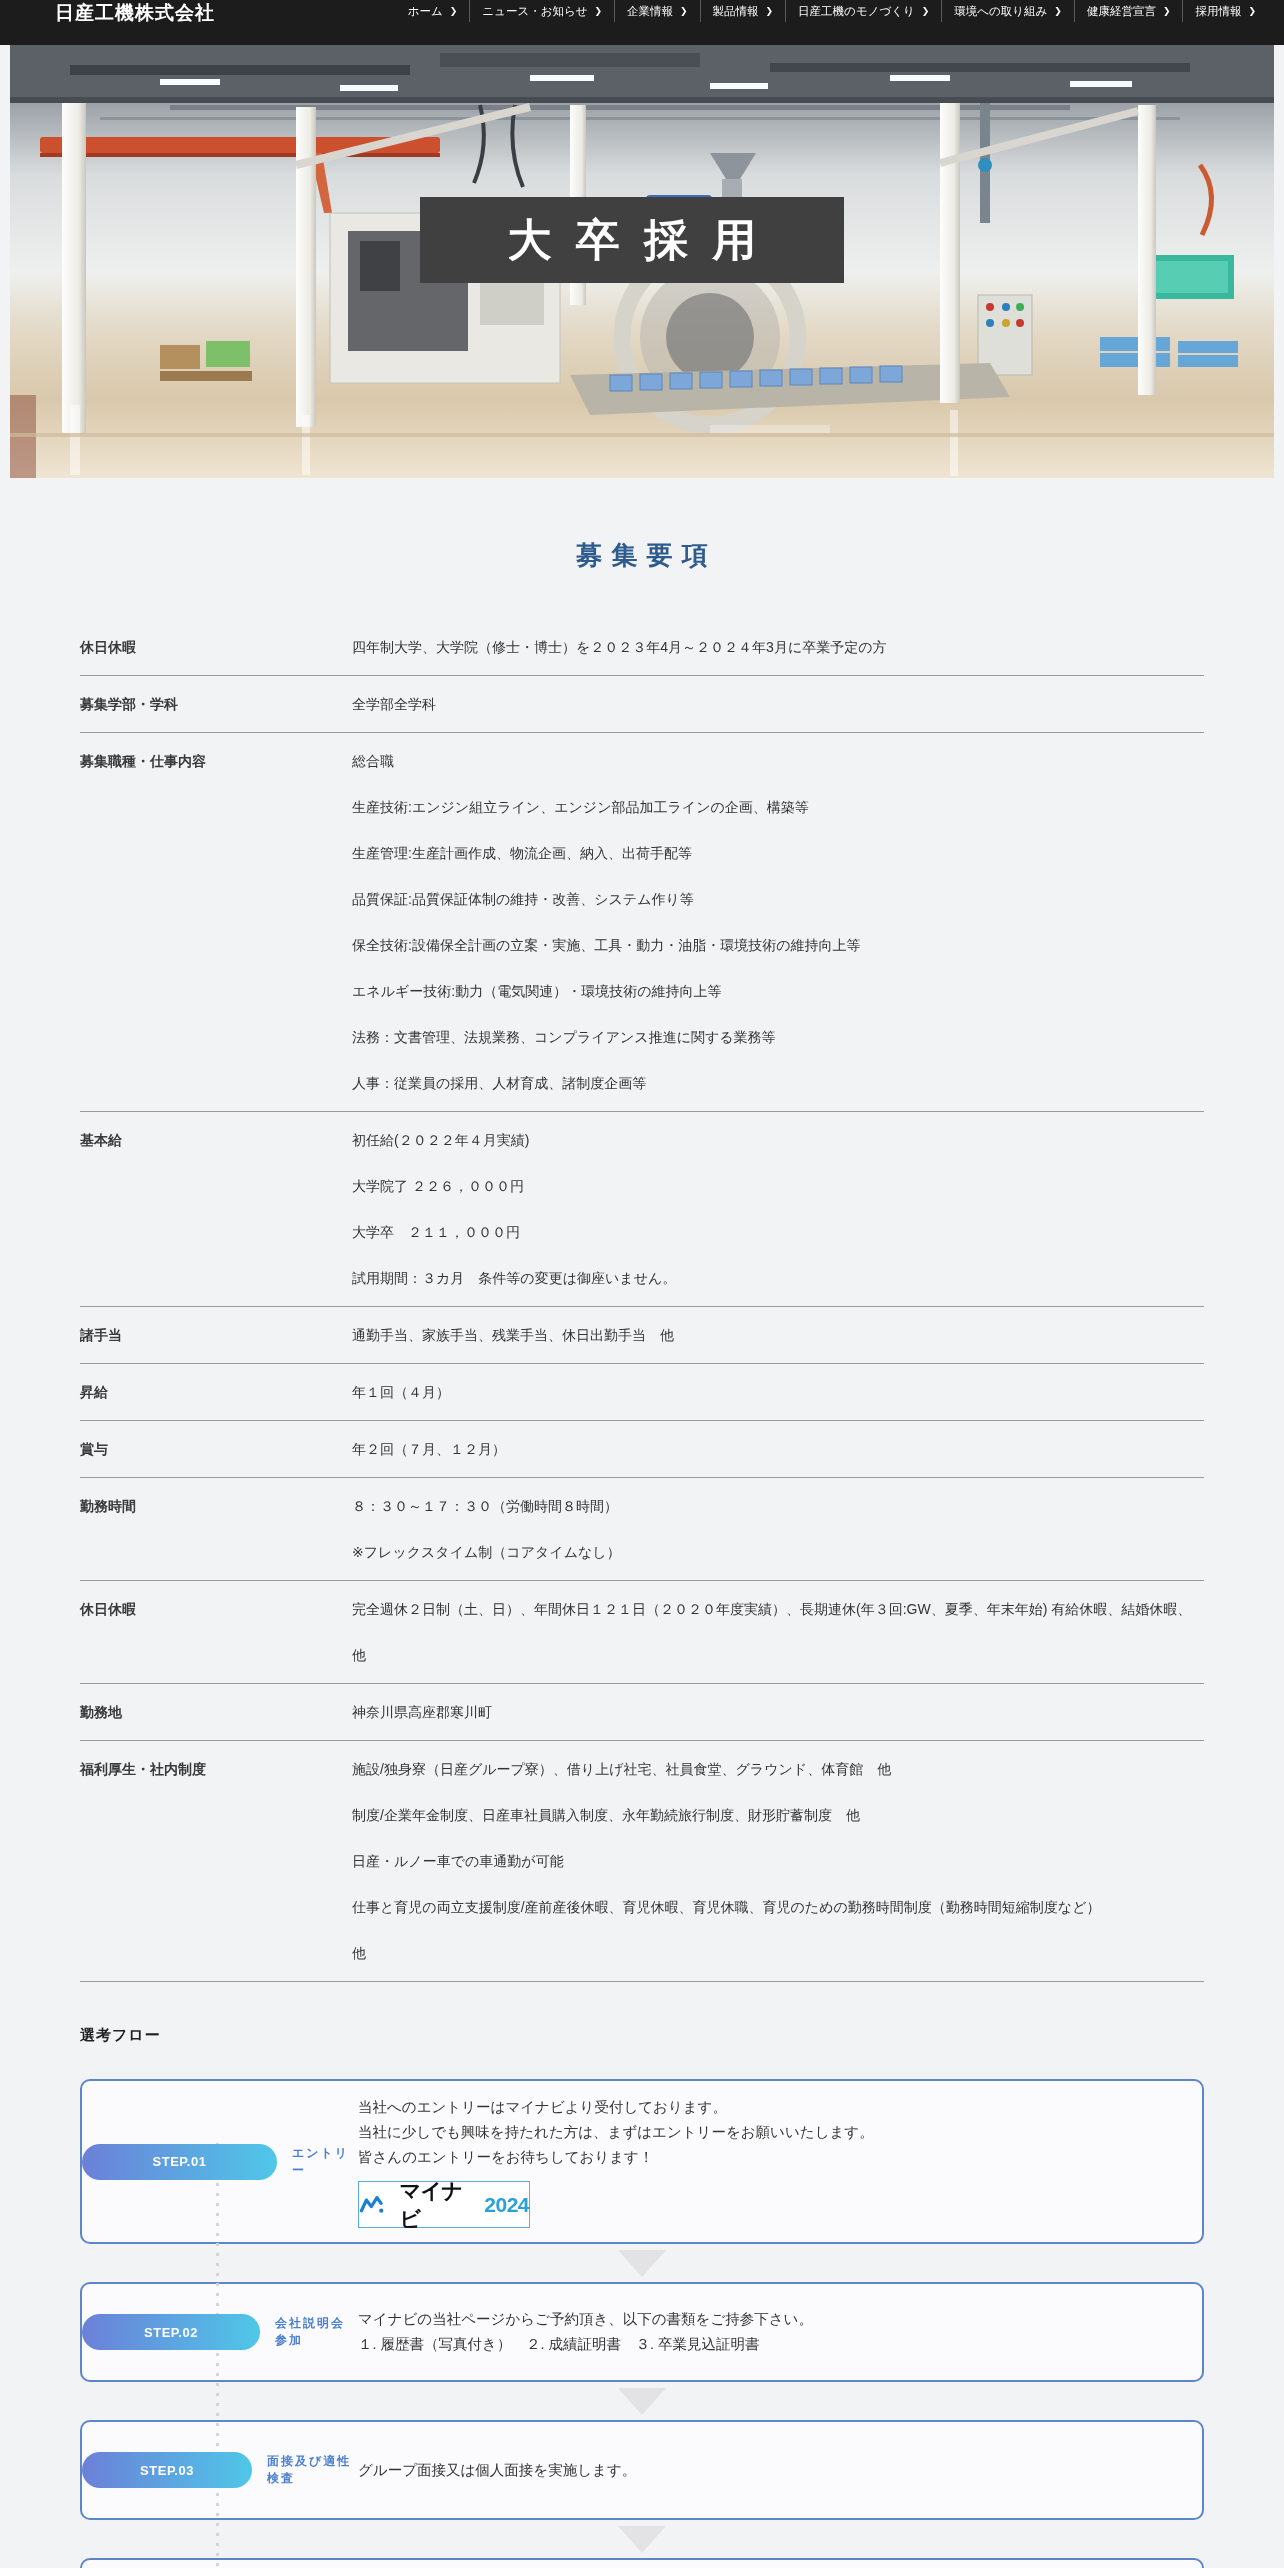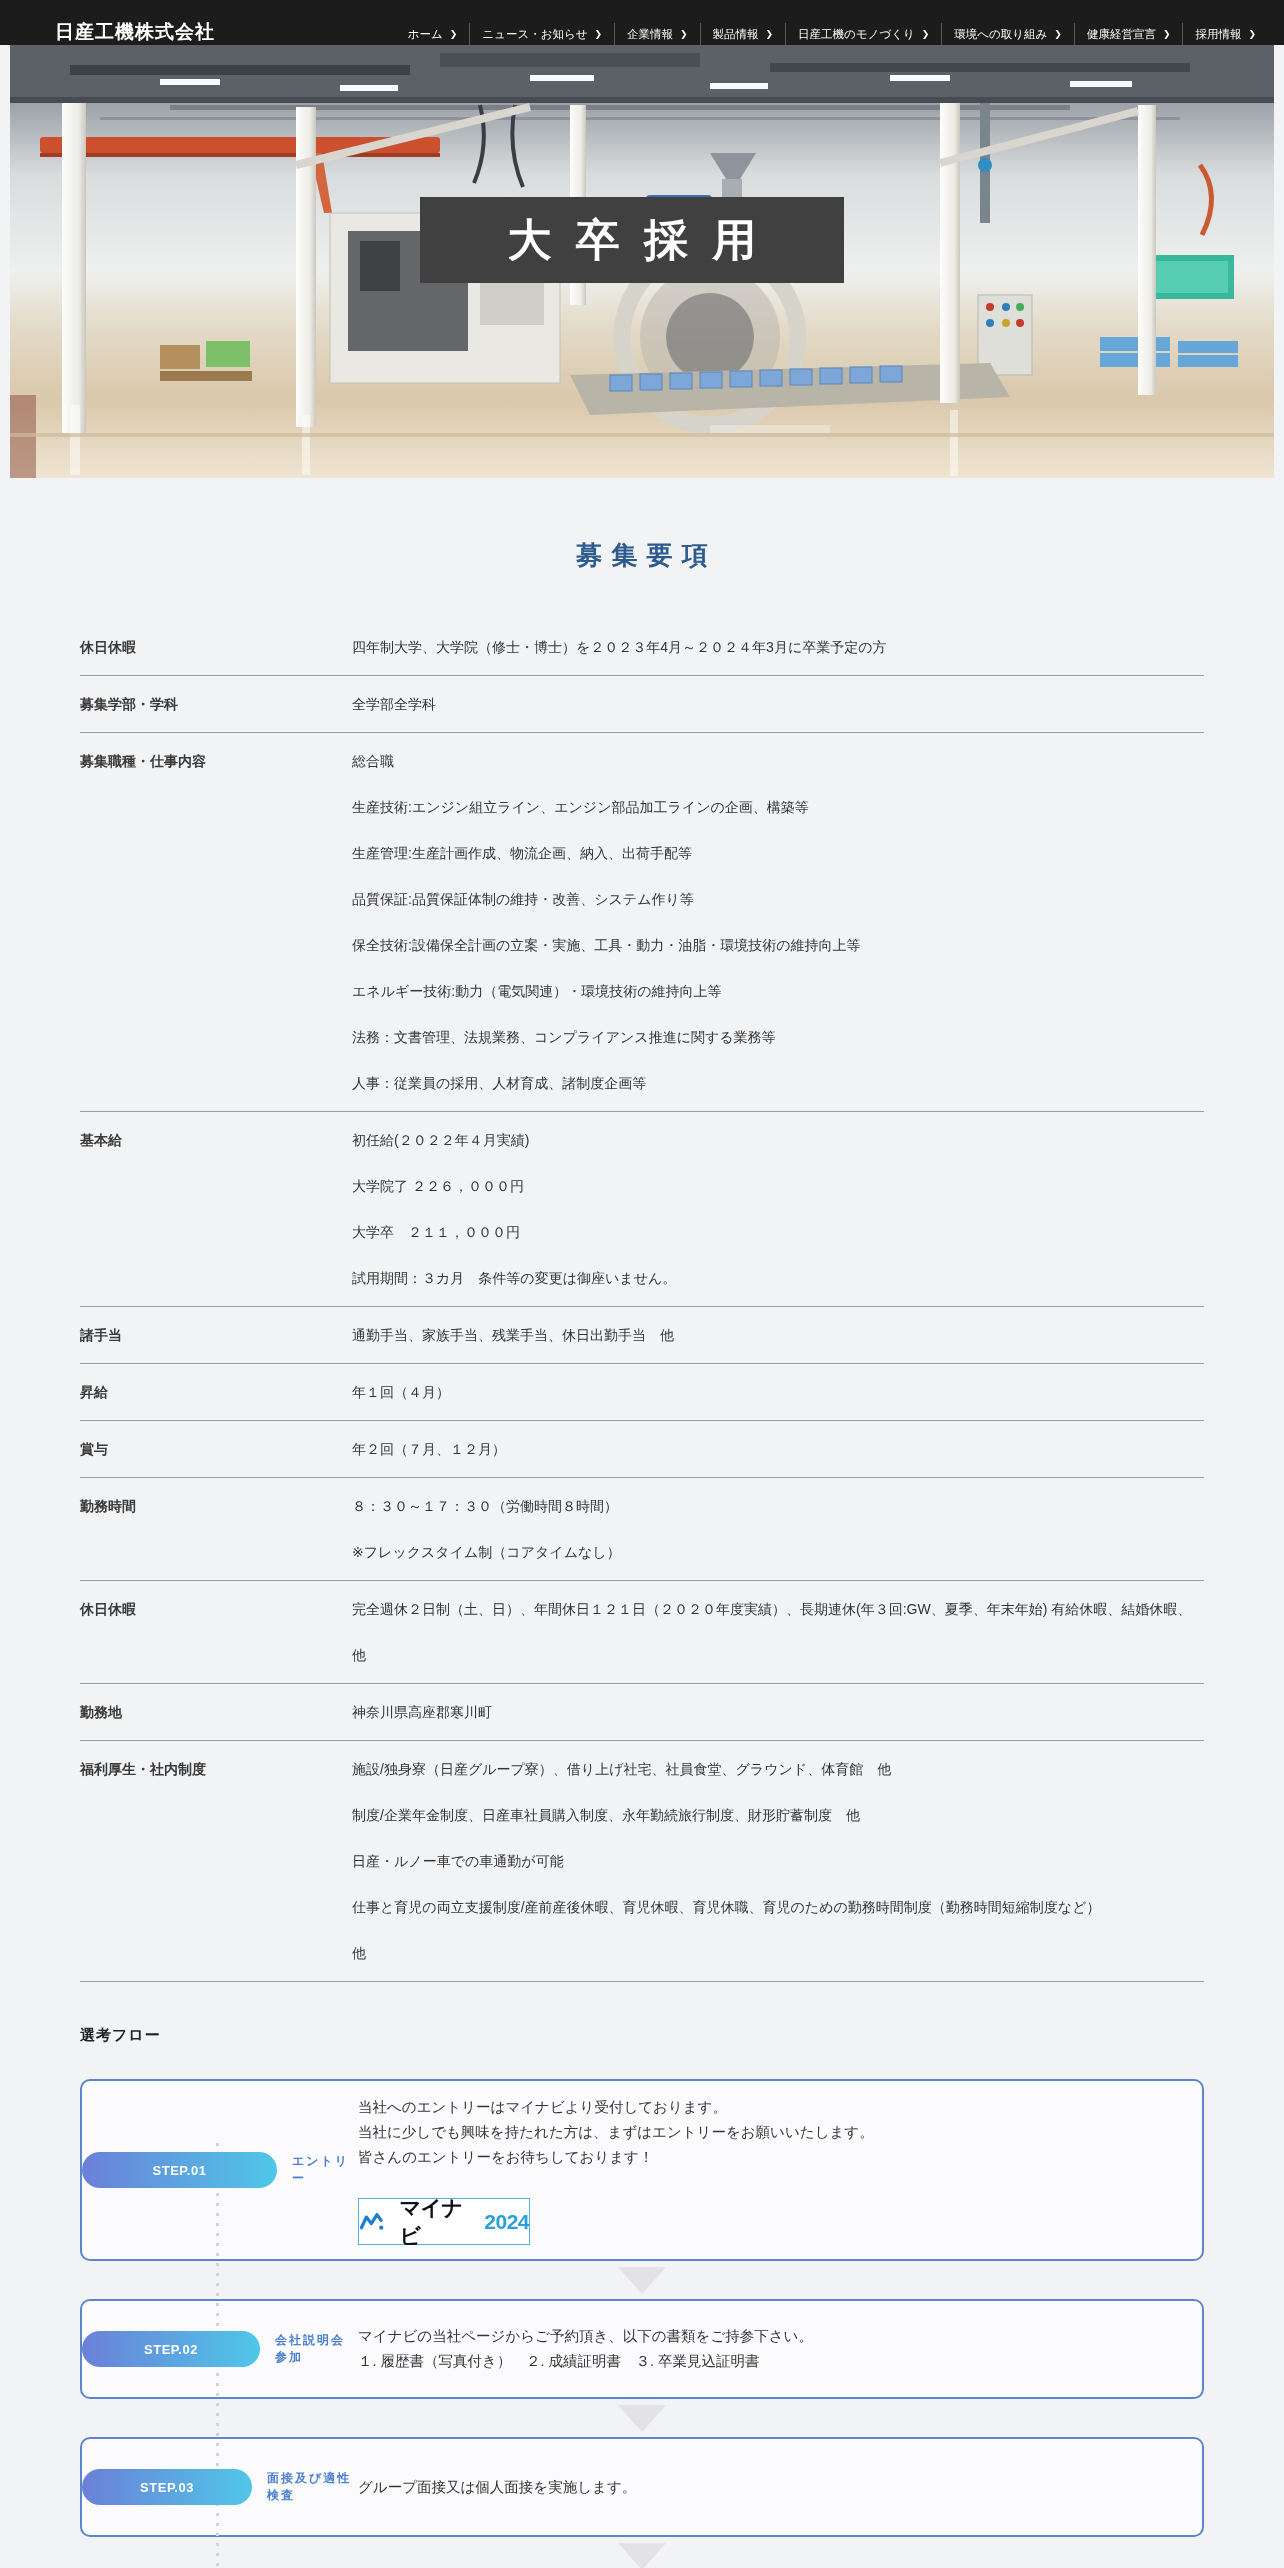--- a/index.html
+++ b/index.html
@@ -9,22 +9,22 @@
     overflow: hidden;
     background: #f2f3f5;
     font-family: "Liberation Sans", "DejaVu Sans", sans-serif;
     color: #333;
   }
   
   .header {
     height: 45px;
     background: #1c1c1c;
     display: flex;
-    align-items: flex-end;
-    padding: 8px 16px 0 55px;
+    align-items: flex-start;
+    padding: 0 16px 0 55px;
   }
   .brand {
     color: #fff;
     font-size: 19px;
     font-weight: bold;
     letter-spacing: 1px;
     white-space: nowrap;
   }
   .nav { display: flex; align-items: center; margin-left: auto; }
   .nav-item {
@@ -155,21 +155,21 @@
     align-items: center;
     justify-content: center;
   }
   .tri {
     width: 0; height: 0;
     border-left: 24px solid transparent;
     border-right: 24px solid transparent;
     border-top: 27px solid #e3e3e6;
   }
   .mynavi {
-    margin-top: 28px;
+    margin-top: 11px;
     width: 172px;
     height: 47px;
     background: #fff;
     border: 1px solid #58aede;
     display: flex;
     align-items: center;
     justify-content: center;
     gap: 16px;
     cursor: pointer;
   }

